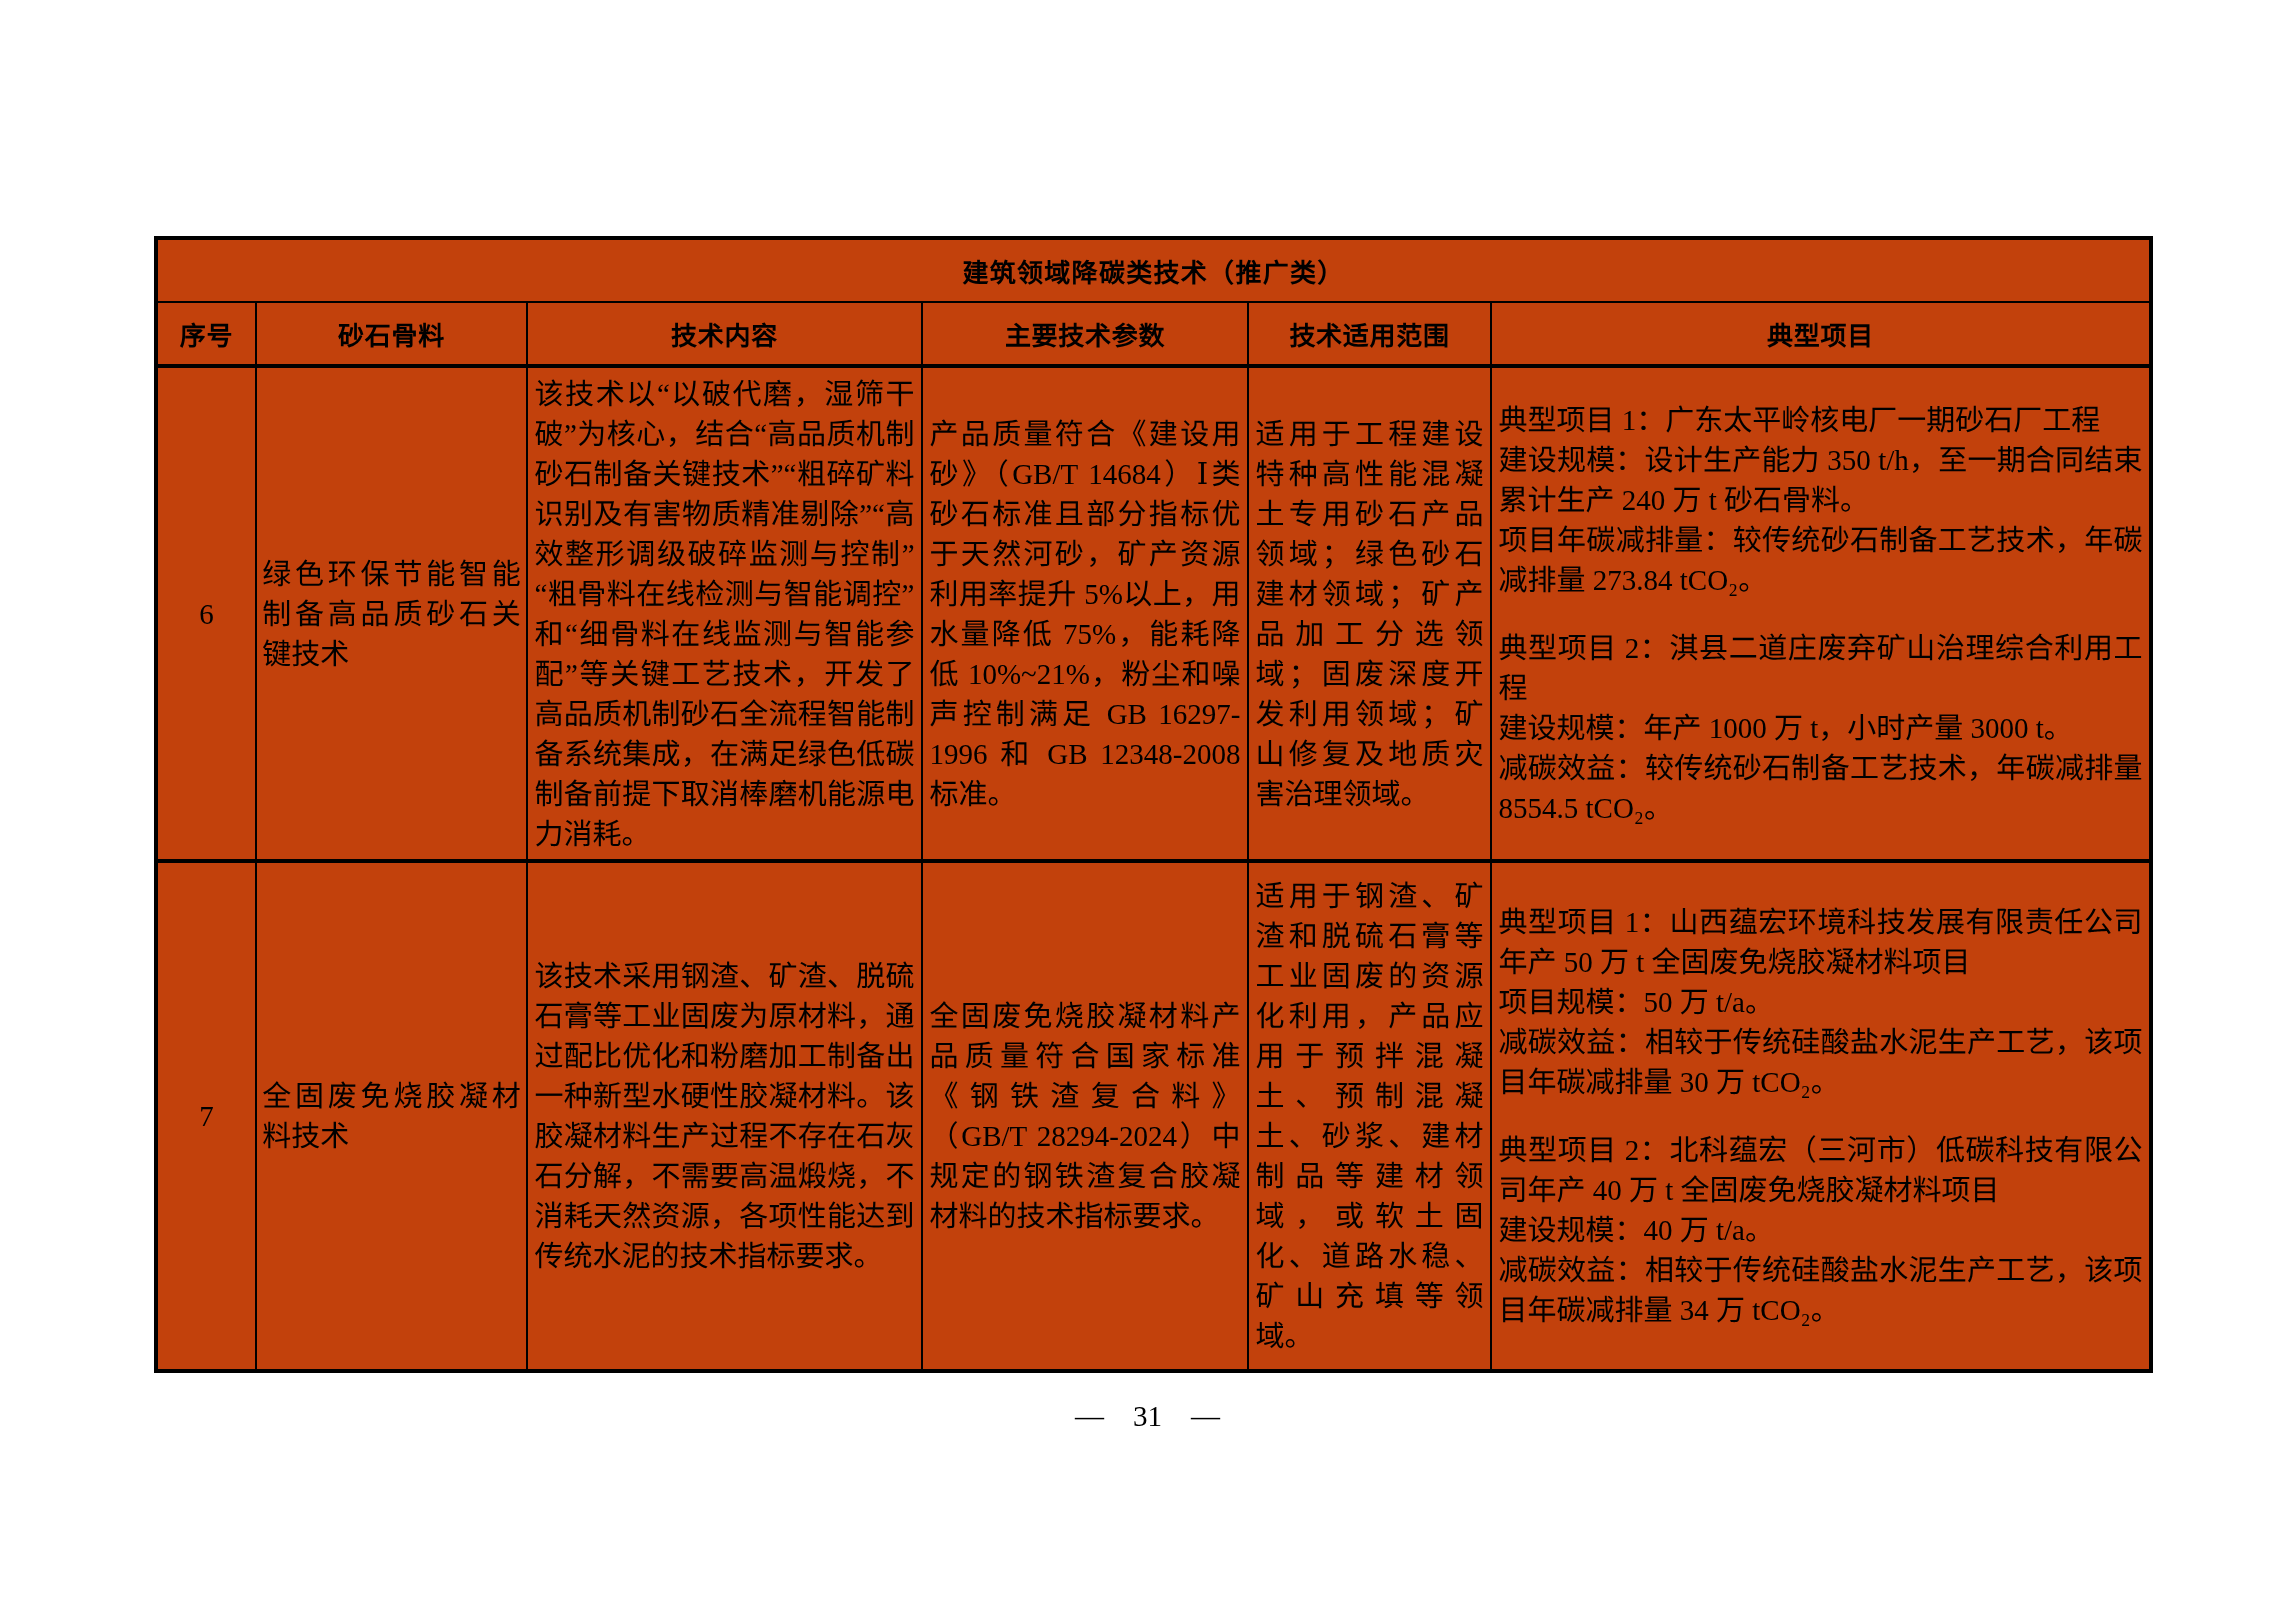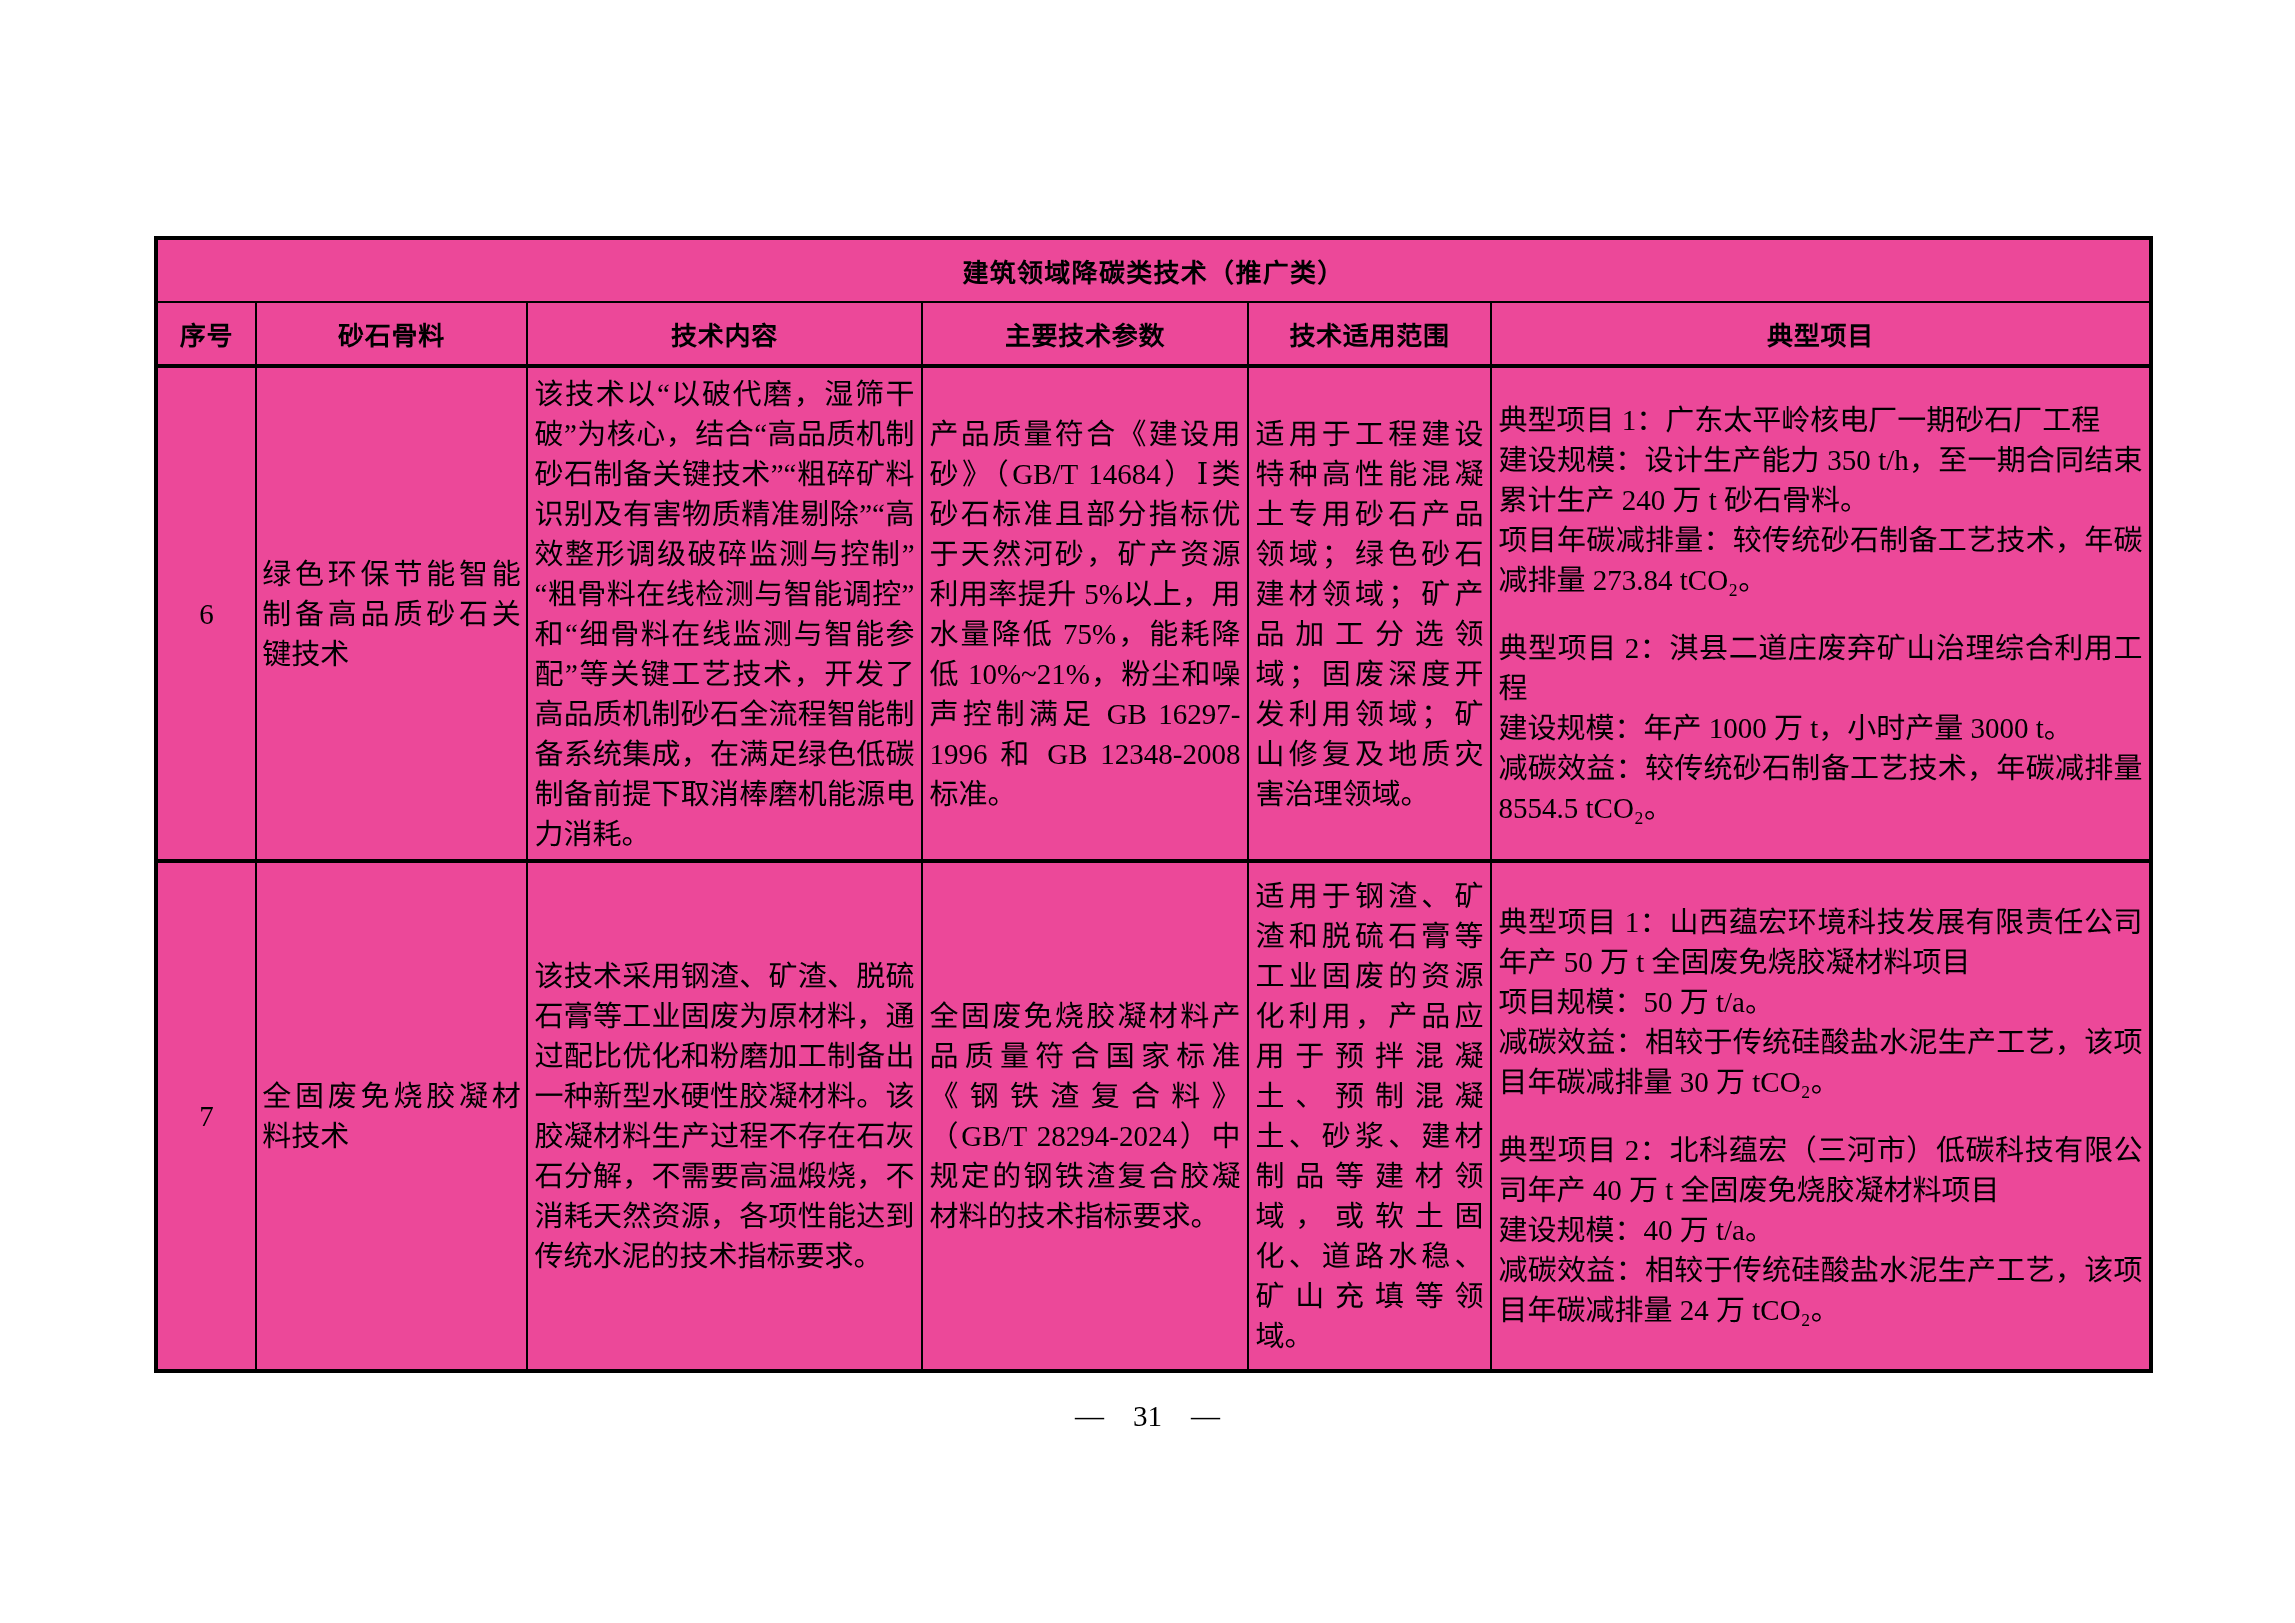--- a/index.html
+++ b/index.html
@@ -13,21 +13,21 @@
     font-family: "Liberation Serif", "DejaVu Serif", serif;
     color: #000000;
   }
   .doc-table {
     position: absolute;
     left: 154px;
     top: 236px;
     width: 1999px;
     height: 1137px;
     border: 4.6px solid #000000;
-    background: #ec4899;
+    background: #c2410c;
     display: flex;
     flex-direction: column;
   }
   .title-row {
     height: 63px;
     border-bottom: 2.6px solid #000000;
     display: flex;
     align-items: center;
     justify-content: center;
     font-family: "Liberation Sans", "DejaVu Sans", sans-serif;
@@ -157,21 +157,21 @@
       </div>
       <div class="cell c6">
         <div class="project-block">
           <p>典型项目 1：山西蕴宏环境科技发展有限责任公司年产 50 万 t 全固废免烧胶凝材料项目</p>
           <p>项目规模：50 万 t/a。</p>
           <p>减碳效益：相较于传统硅酸盐水泥生产工艺，该项目年碳减排量 30 万 tCO₂。</p>
         </div>
         <div class="project-block">
           <p>典型项目 2：北科蕴宏（三河市）低碳科技有限公司年产 40 万 t 全固废免烧胶凝材料项目</p>
           <p>建设规模：40 万 t/a。</p>
-          <p>减碳效益：相较于传统硅酸盐水泥生产工艺，该项目年碳减排量 24 万 tCO₂。</p>
+          <p>减碳效益：相较于传统硅酸盐水泥生产工艺，该项目年碳减排量 34 万 tCO₂。</p>
         </div>
       </div>
     </div>
 
   </div>
 
   <div class="footer">
     <span>—</span>
     <span>31</span>
     <span>—</span>

